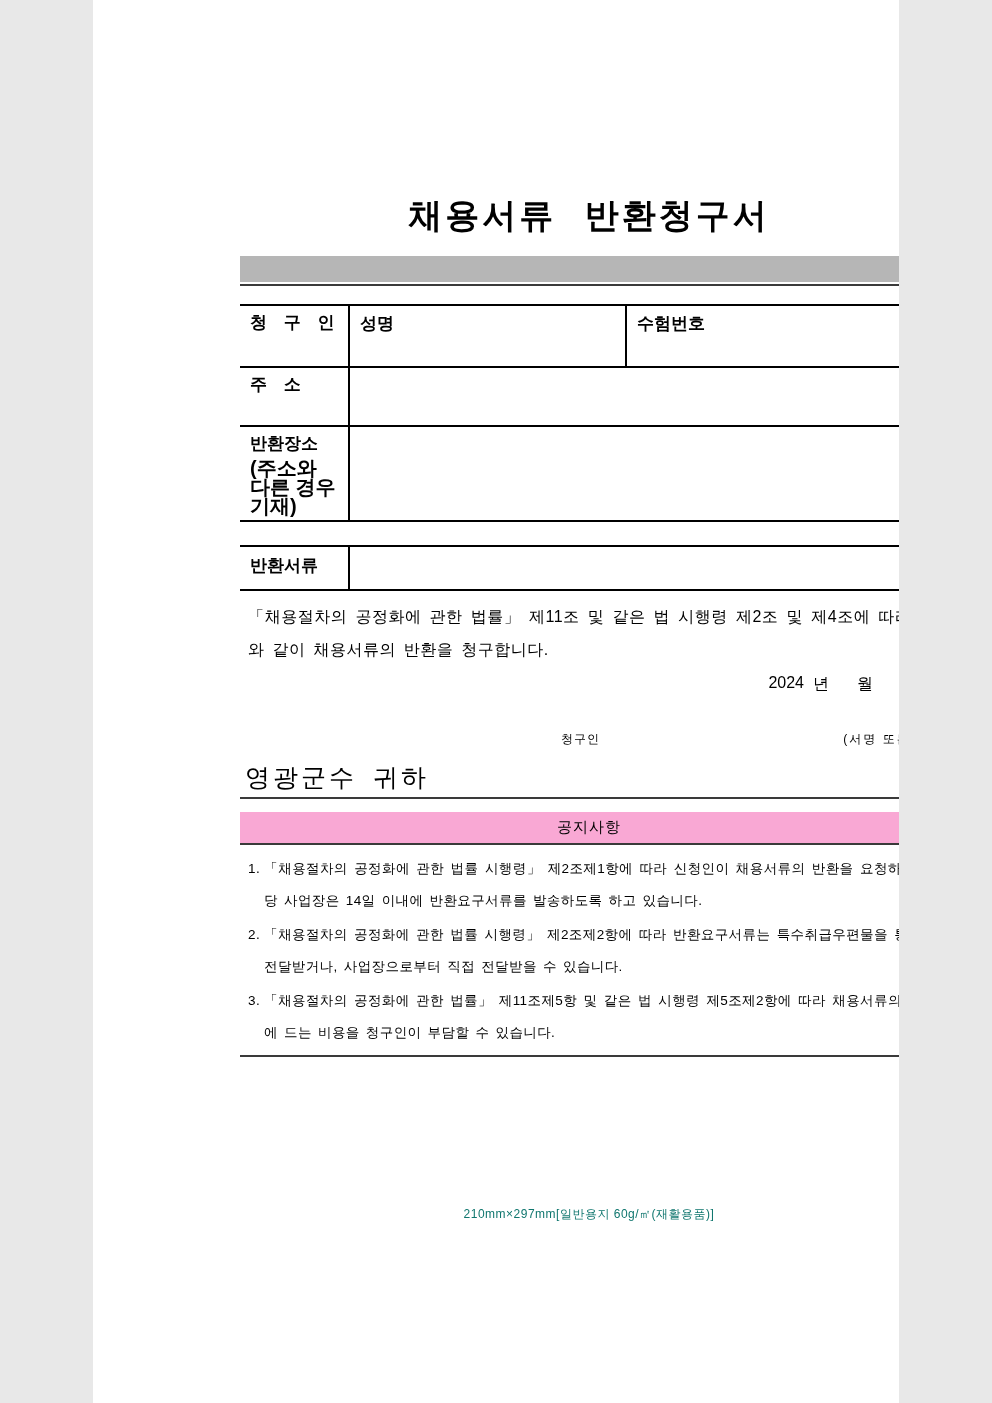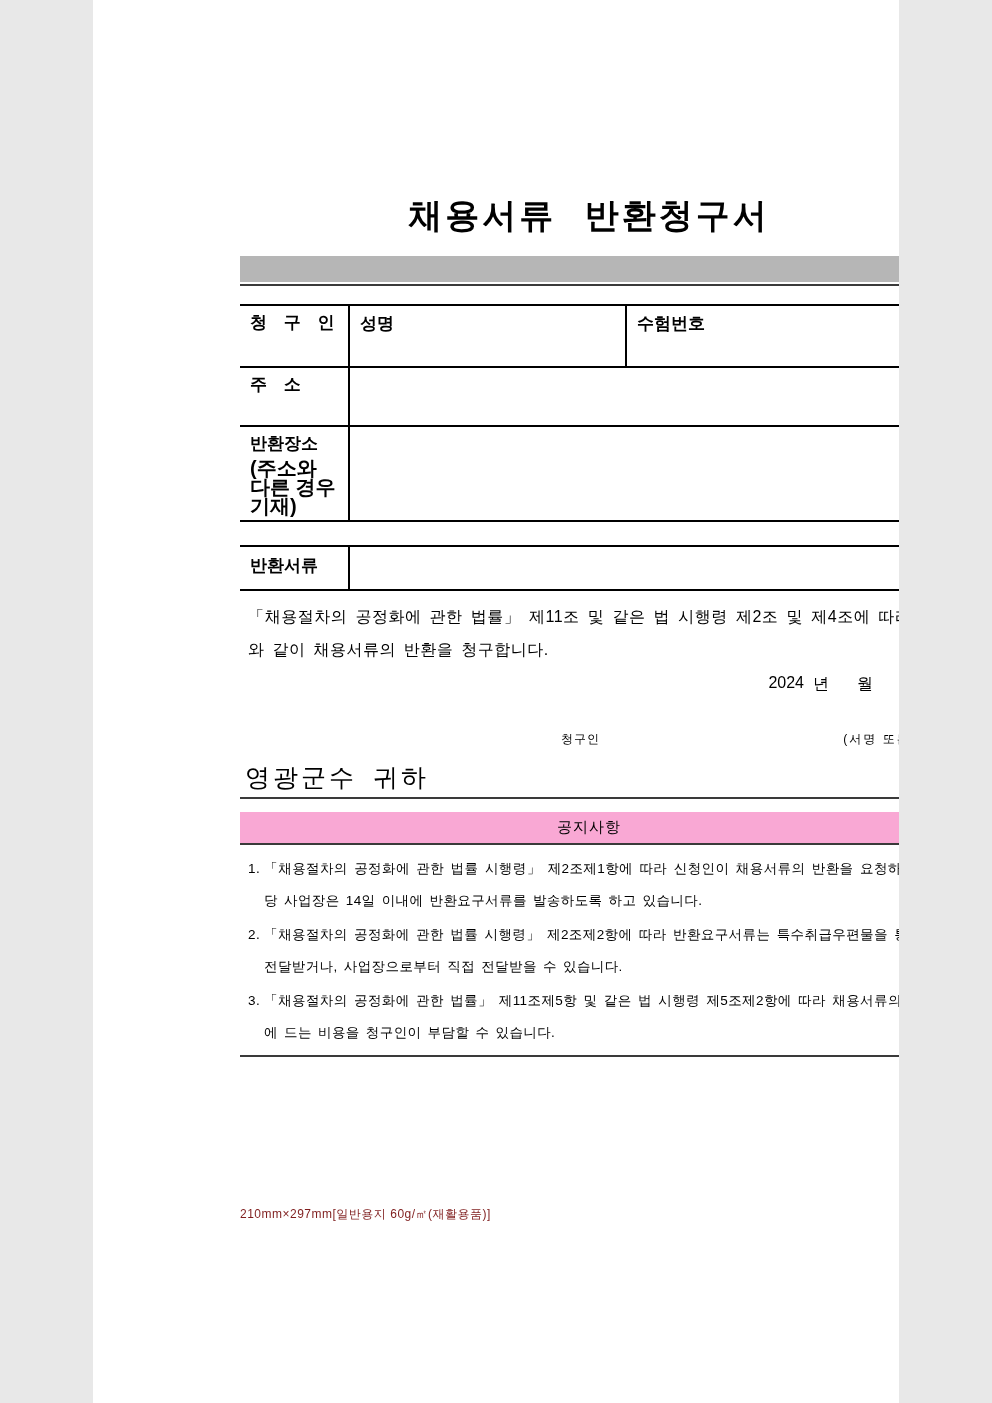--- a/index.html
+++ b/index.html
@@ -90,21 +90,21 @@
     position:absolute; left:147px; top:853px; width:698px;
     border-bottom:2px solid #3a3a3a; padding-bottom:4px;
   }
   .nitem { display:flex; margin-bottom:2px; font-size:13.5px; line-height:32px; letter-spacing:0.4px; }
   .nitem .num { flex:none; width:24px; padding-left:8px; }
   .nitem .ntext { flex:1; text-align:justify; word-spacing:2px; padding-right:2px; }
 
   
   .paper-spec {
     position:absolute; left:147px; top:1206px; width:698px;
-    text-align:left; font-size:12px; color:#7f1d1d; letter-spacing:0.5px;
+    text-align:center; font-size:12px; color:#0f766e; letter-spacing:0.5px;
   }
 </style>
 </head>
 <body>
 
 <div class="page">
 
   <div class="title">채용서류 반환청구서</div>
 
   <div class="band1"></div>

